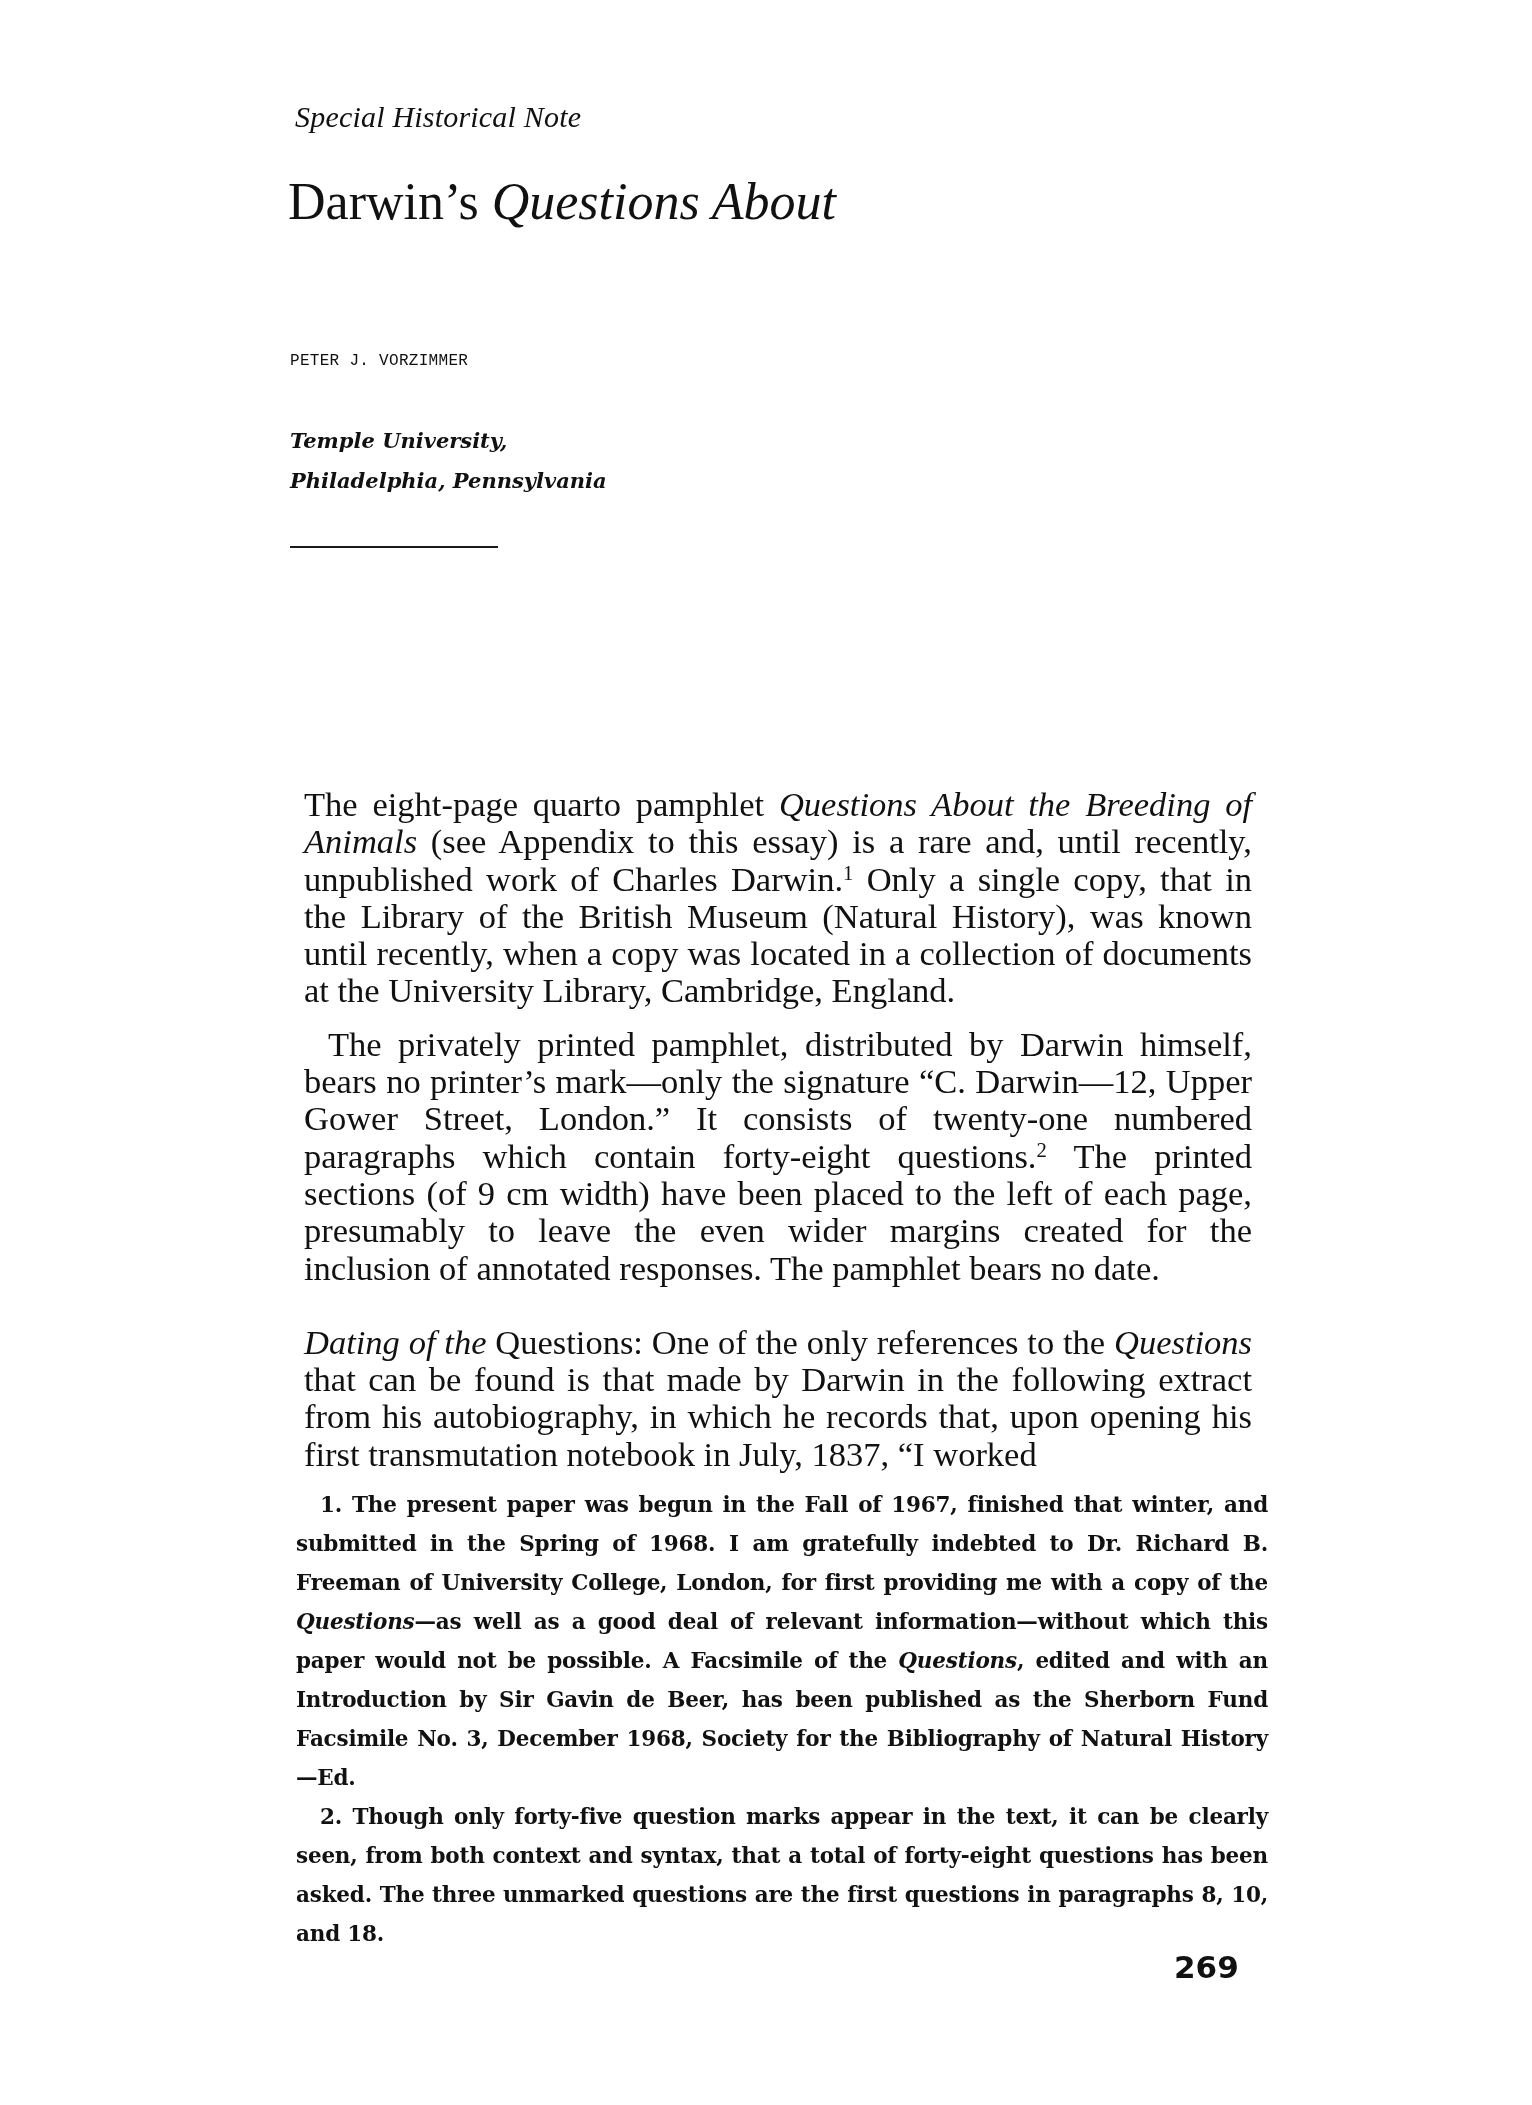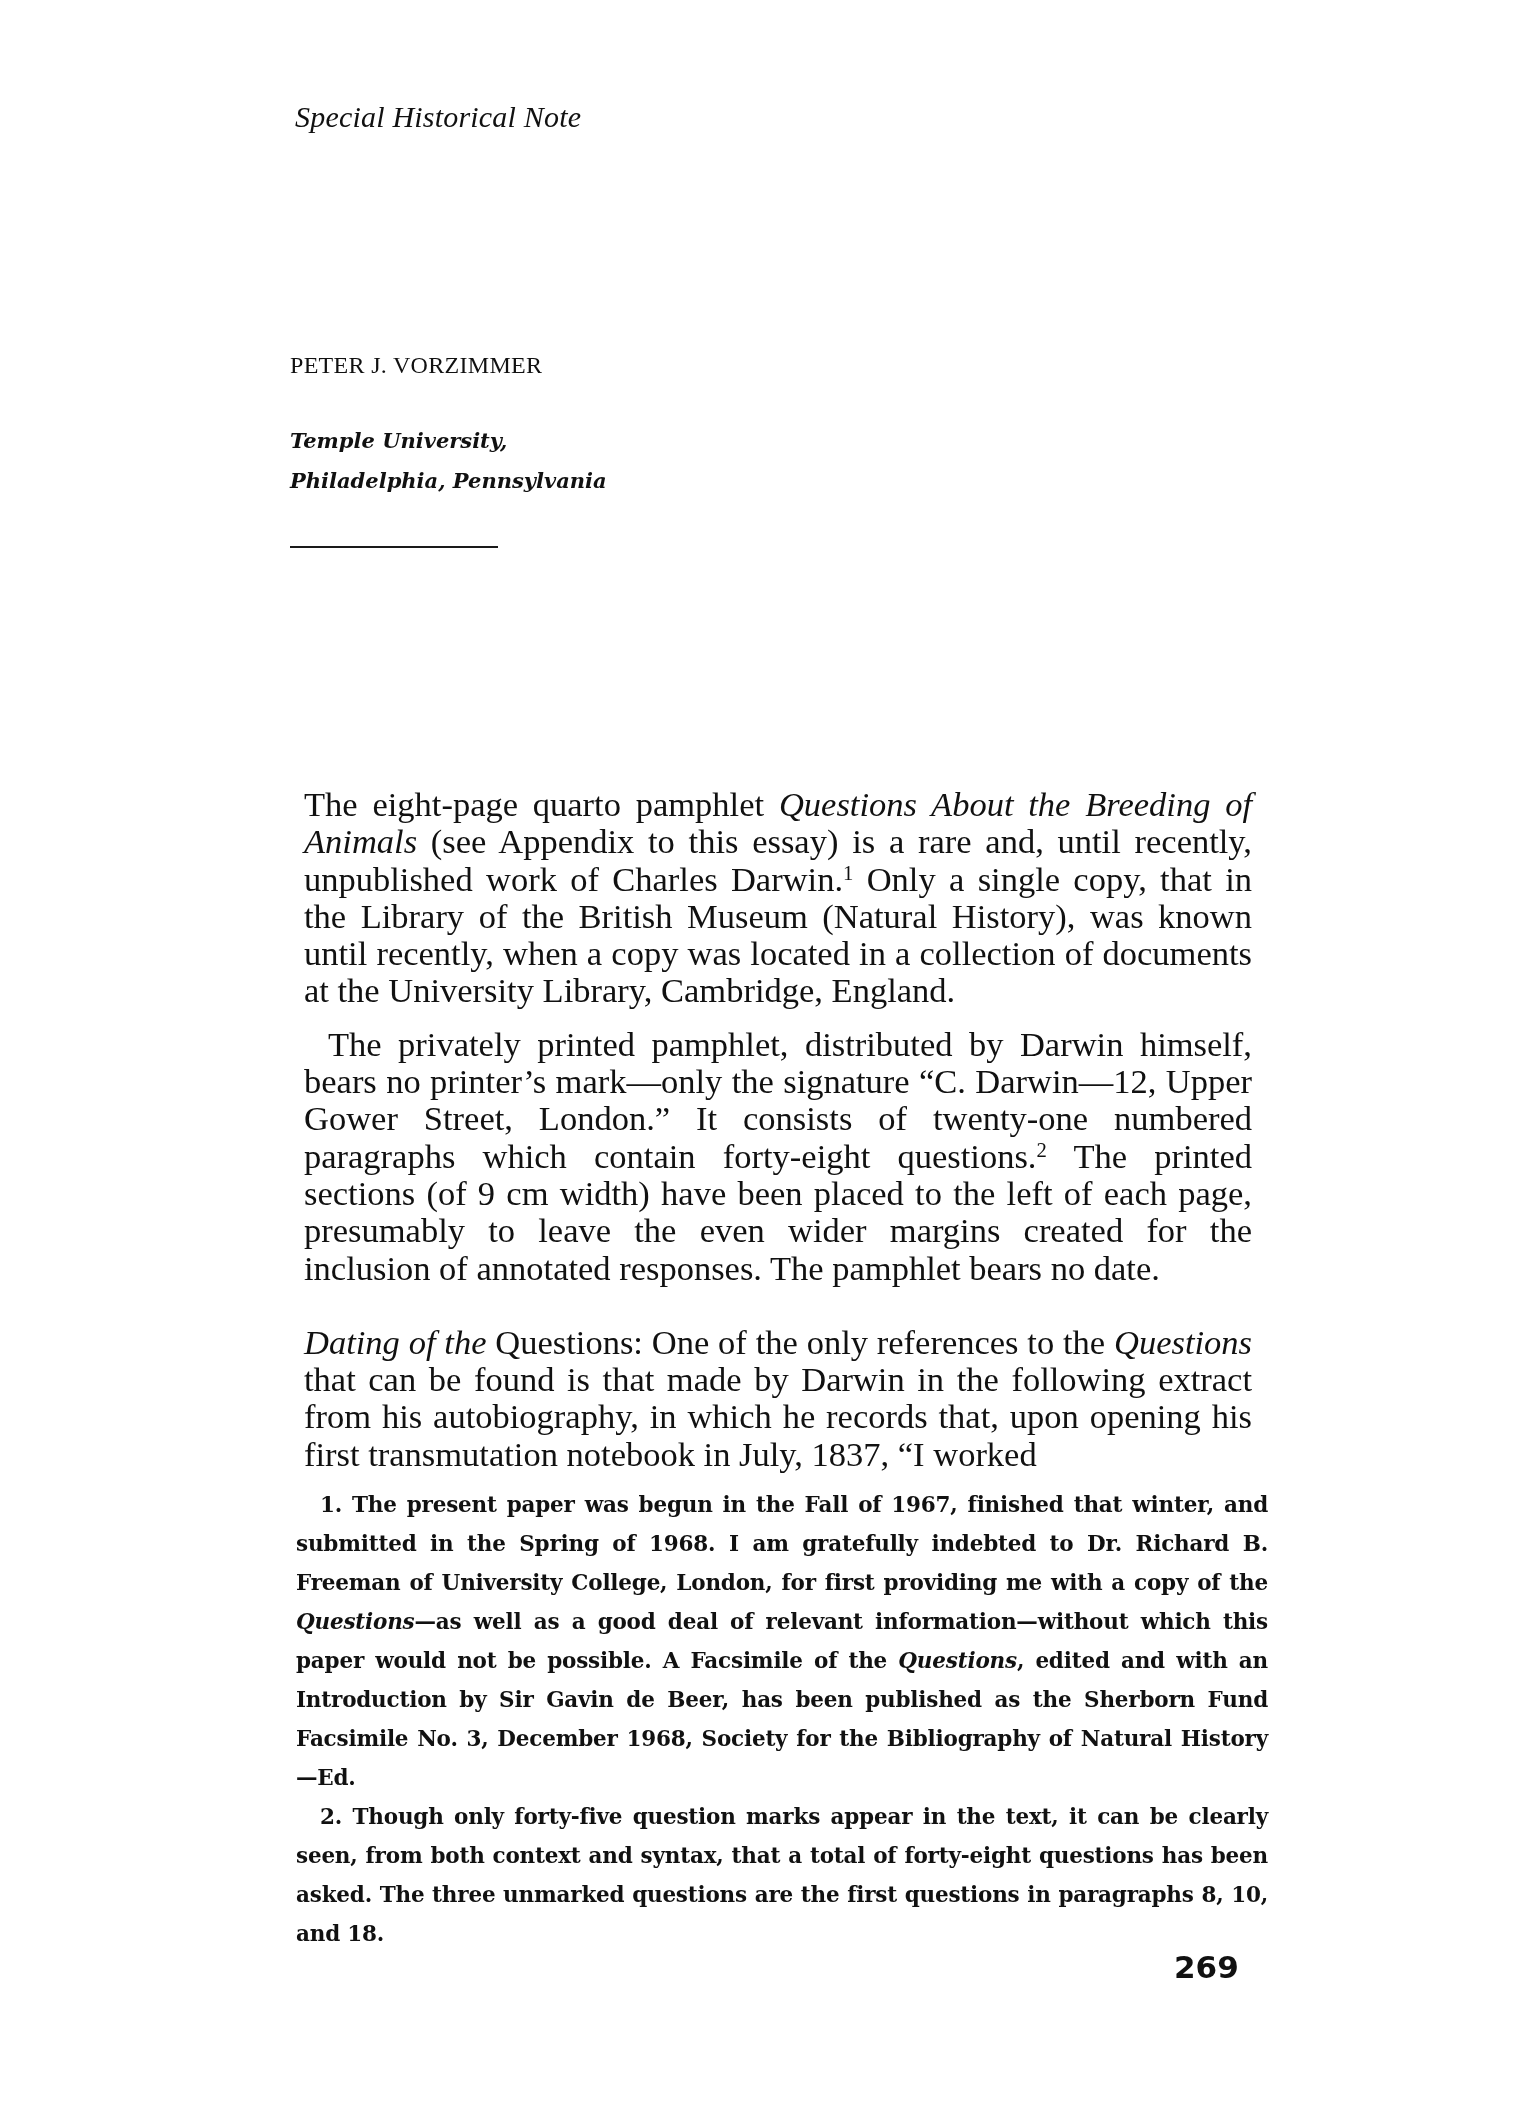--- a/index.html
+++ b/index.html
@@ -38,22 +38,22 @@
       font-size: 52px;
       line-height: 68px;
       font-weight: normal;
       margin: 0;
     }
     .title .it { font-style: italic; }
     .author {
       position: absolute;
       top: 352px;
       left: 2px;
-      font-family: Liberation Serif, serif;
-      font-size: 24px;
+      font-family: Liberation Mono, monospace;
+      font-size: 16px;
       letter-spacing: 0.3px;
     }
     .affil {
       position: absolute;
       left: 2px;
       font-family: "DejaVu Serif", serif;
       font-style: italic;
       font-weight: bold;
       font-size: 21px;
       margin-top: 36px;
@@ -122,21 +122,21 @@
     }
   </style>
 </head>
 <body>
 
 <div class="page">
 
   <div class="section-label">Special Historical Note</div>
 
   <h1 class="title">
-    <br>
+    <span><span>Darwin’s </span><span class="it">Questions About</span></span><br>
   </h1>
 
   <div class="author">PETER J. VORZIMMER</div>
   <div class="affil a1">Temple University,</div>
   <div class="affil a2">Philadelphia, Pennsylvania</div>
 
   <div class="rule"></div>
 
   <div class="body-text">
     <p><span>The eight-page quarto pamphlet </span><span class="it">Questions About the Breeding of Animals</span><span> (see Appendix to this essay) is a rare and, until recently, unpublished work of Charles Darwin.</span><sup>1</sup><span> Only a single copy, that in the Library of the British Museum (Natural History), was known until recently, when a copy was located in a collection of docu­ments at the University Library, Cambridge, England.</span></p>

